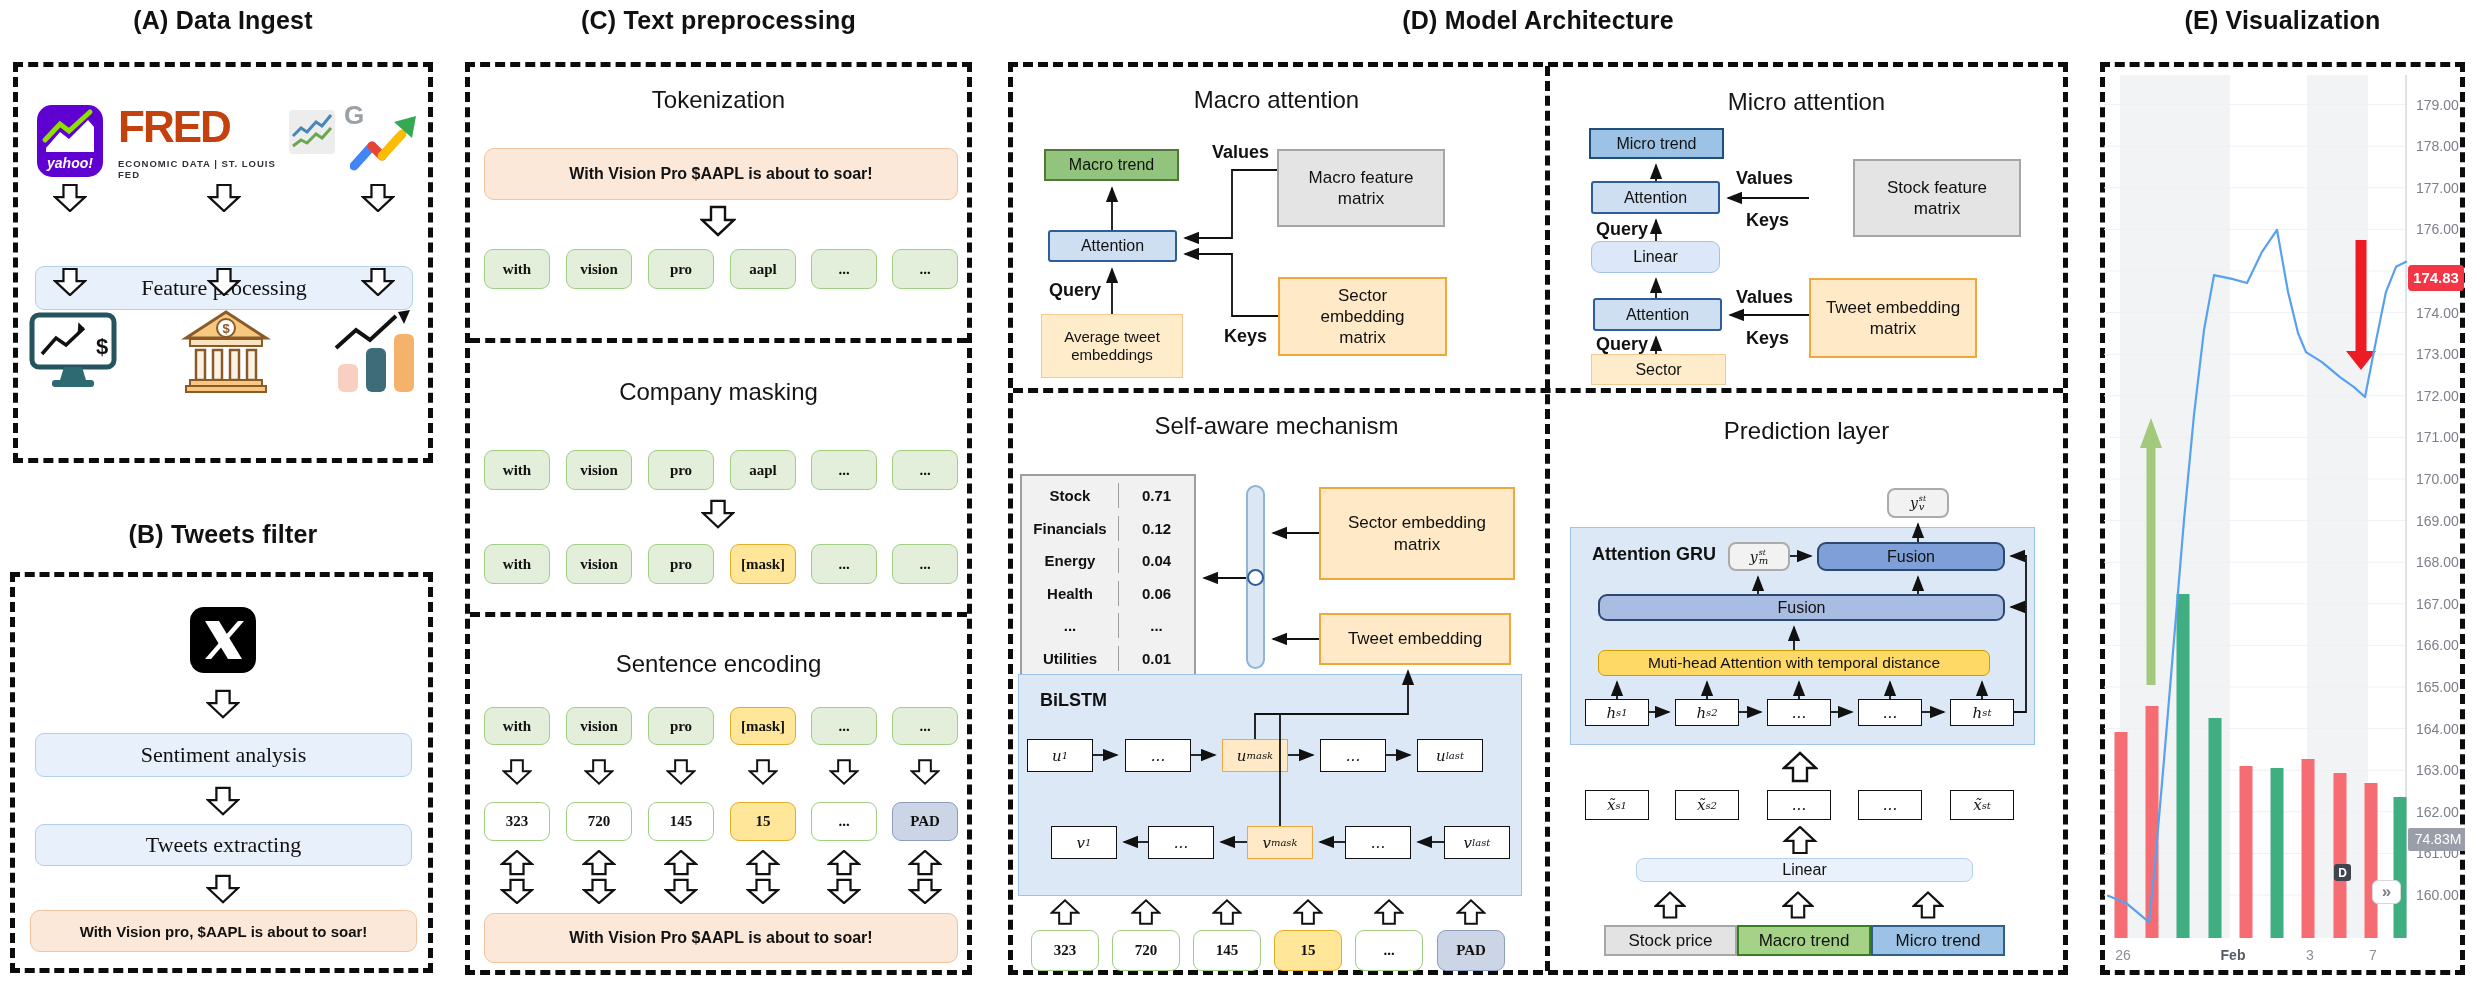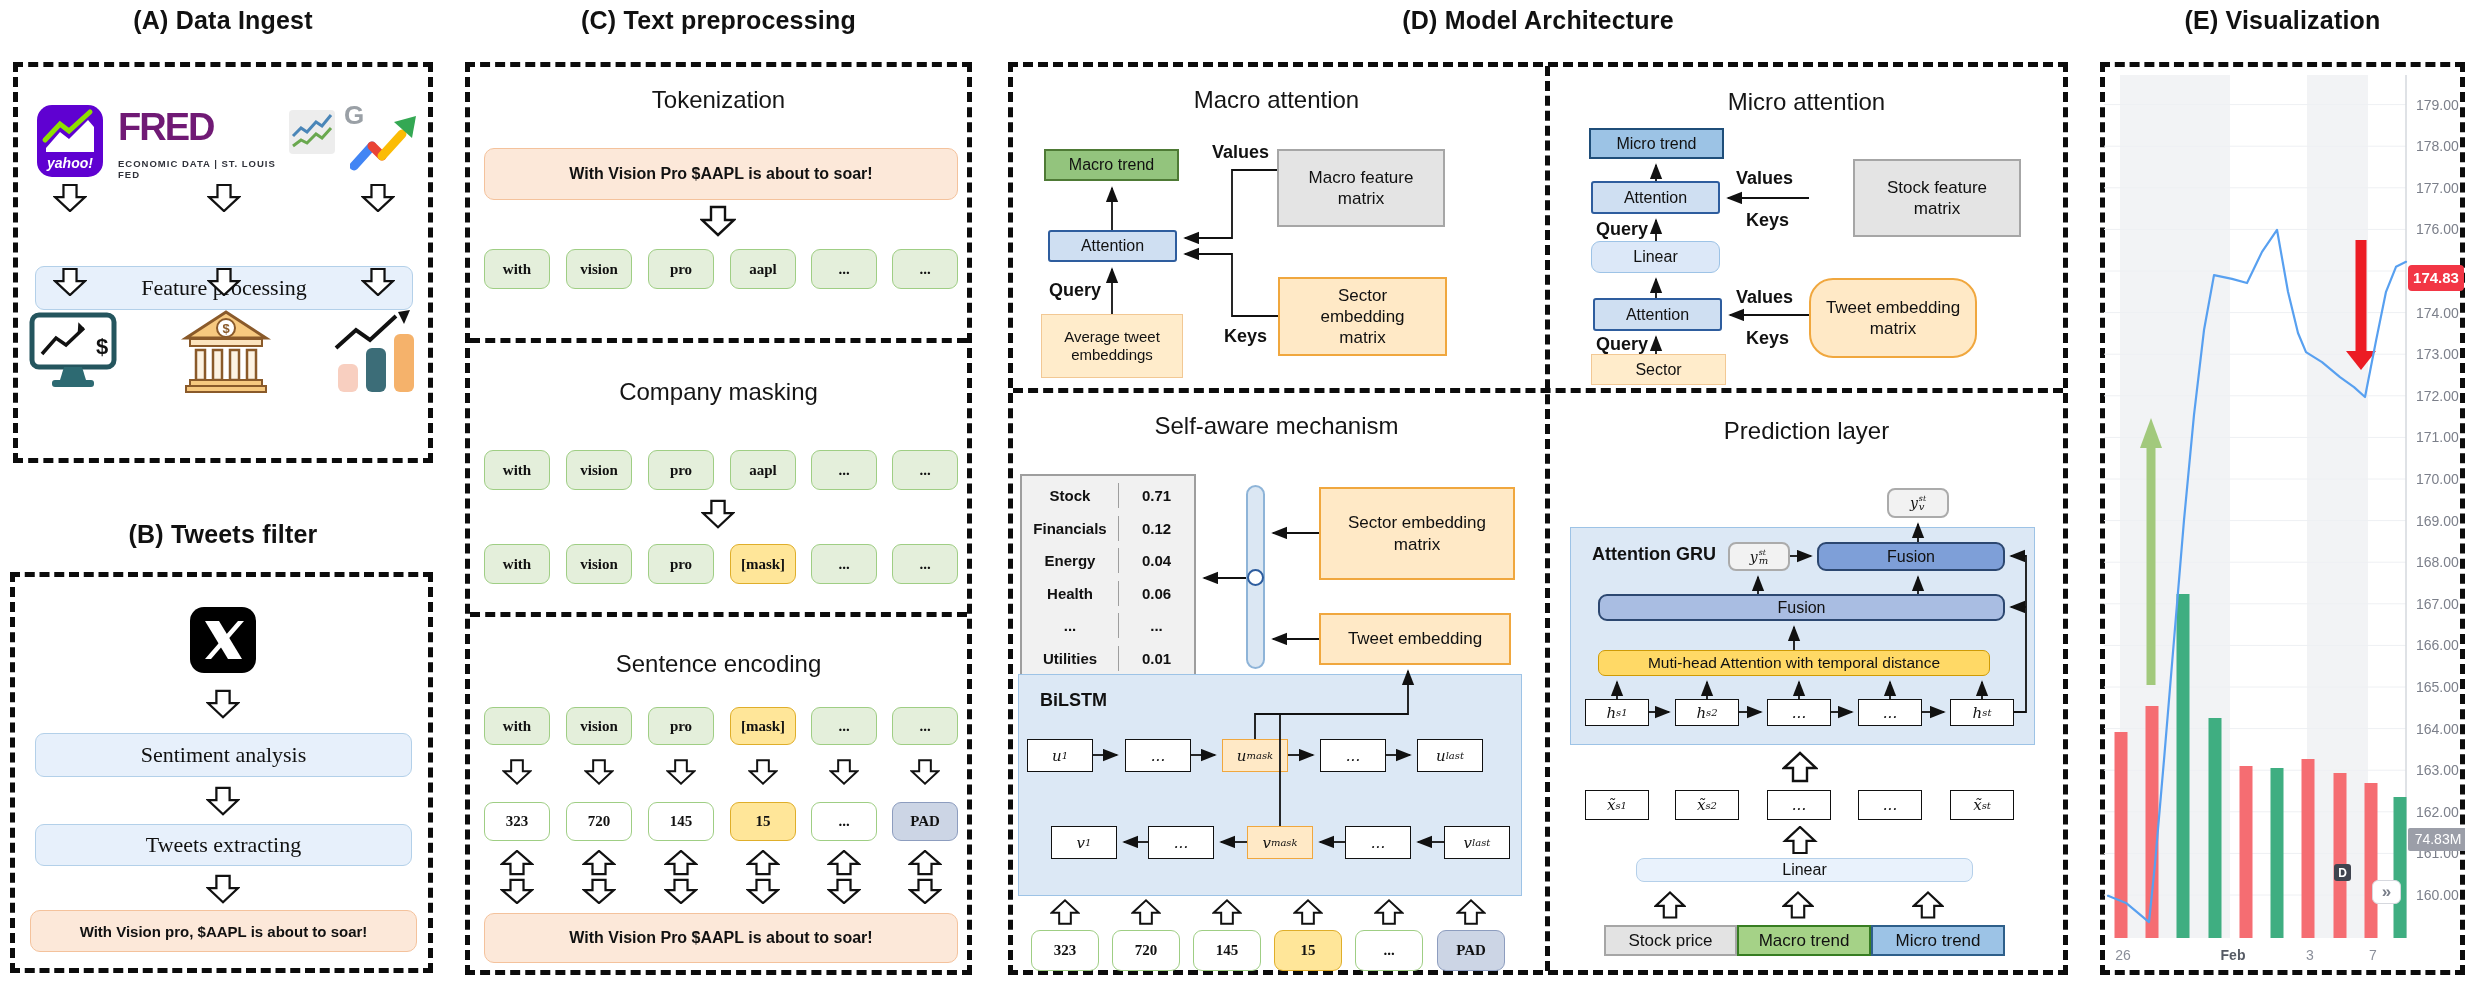--- a/index.html
+++ b/index.html
@@ -77,21 +77,21 @@
   <div class="abs dash" style="left:13px;top:62px;width:420px;height:401px;"></div>
 
   <svg class="abs" style="left:36px;top:104px;" width="68" height="74" viewBox="0 0 68 74">
     <rect x="1" y="1" width="66" height="72" rx="15" fill="#5f01d1"></rect>
     <path d="M10,44 L24,28 L33,35 L52,16 L58,23 L58,48 L10,48 Z" fill="#ffffff"></path>
     <polyline points="9,36 24,20 33,27 54,8" fill="none" stroke="#8ee000" stroke-width="5" stroke-linecap="round"></polyline>
     <text x="34" y="64" text-anchor="middle" font-family="Liberation Sans,sans-serif" font-style="italic" font-weight="700" font-size="14" fill="#fff">yahoo!</text>
   </svg>
 
   <div class="abs" style="left:118px;top:104px;width:170px;height:74px;">
-    <div style="font-weight:900;font-size:38px;letter-spacing:-2px;line-height:46px;color:#701a75;">FRED</div>
+    <div style="font-weight:900;font-size:44px;letter-spacing:-2px;line-height:46px;color:#c2410c;">FRED</div>
     <div style="font-weight:700;font-size:9.5px;letter-spacing:1px;color:#30323a;margin-top:8px;">ECONOMIC DATA  |  ST. LOUIS FED</div>
   </div>
   <svg class="abs" style="left:289px;top:110px;" width="46" height="44" viewBox="0 0 46 44">
     <rect x="0" y="0" width="46" height="44" rx="4" fill="#ededed"></rect>
     <polyline points="4,26 12,18 18,22 27,12 33,16 42,5" fill="none" stroke="#4a86b8" stroke-width="3"></polyline>
     <polyline points="4,36 12,30 18,33 27,24 33,28 42,18" fill="none" stroke="#6aa84f" stroke-width="3"></polyline>
   </svg>
   <div class="abs" style="left:344px;top:104px;width:76px;height:70px;">
     <div style="position:absolute;left:0;top:-4px;font-size:26px;font-weight:700;color:#9aa0a6;">G</div>
     <svg style="position:absolute;left:6px;top:10px;" width="70" height="60" viewBox="0 0 70 60">
@@ -273,21 +273,21 @@
   <div class="abs lbl" style="left:1224px;top:326px;">Keys</div>
   <div class="abs lbl" style="left:1049px;top:280px;">Query</div>
 
   <div class="abs sub-title" style="left:1545px;top:88px;width:523px;">Micro attention</div>
   <div class="abs cc" style="left:1589px;top:128px;width:135px;height:31px;background:#9cc3e5;border:2px solid #1f4e79;font-size:16px;">Micro trend</div>
   <div class="abs cc attn" style="left:1591px;top:181px;width:129px;height:33px;">Attention</div>
   <div class="abs cc linear-lt" style="left:1591px;top:241px;width:129px;height:32px;">Linear</div>
   <div class="abs cc attn" style="left:1593px;top:298px;width:129px;height:33px;">Attention</div>
   <div class="abs cc orangebox-lt" style="left:1591px;top:354px;width:135px;height:31px;font-size:16px;">Sector</div>
   <div class="abs cc graybox" style="left:1809px;top:159px;width:168px;height:78px;padding:0 22px;margin-left:44px;">Stock feature matrix</div>
-  <div class="abs cc orangebox" style="left:1809px;top:278px;width:168px;height:80px;padding:0 14px;border-radius:24px;">Tweet embedding matrix</div>
+  <div class="abs cc orangebox" style="left:1809px;top:278px;width:168px;height:80px;padding:0 14px;">Tweet embedding matrix</div>
   <div class="abs lbl" style="left:1736px;top:168px;">Values</div>
   <div class="abs lbl" style="left:1746px;top:210px;">Keys</div>
   <div class="abs lbl" style="left:1596px;top:219px;">Query</div>
   <div class="abs lbl" style="left:1736px;top:287px;">Values</div>
   <div class="abs lbl" style="left:1746px;top:328px;">Keys</div>
   <div class="abs lbl" style="left:1596px;top:334px;">Query</div>
 
   <div class="abs sub-title" style="left:1008px;top:412px;width:537px;">Self-aware mechanism</div>
   <div class="abs sa-table" style="left:1020px;top:474px;width:176px;height:206px;">
     <span>Stock</span>

